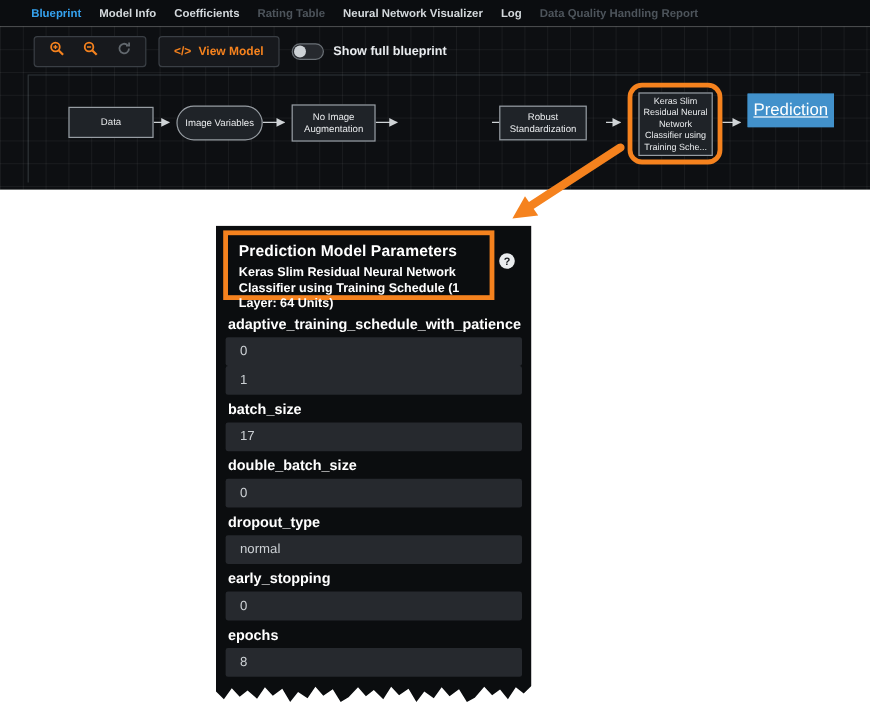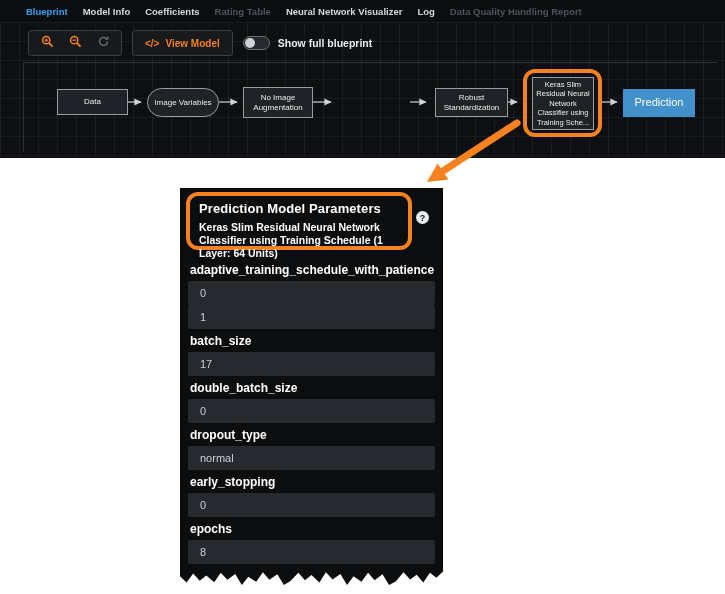--- a/index.html
+++ b/index.html
@@ -43,42 +43,42 @@
   .toggle-label { color:#e8ebee; font-size:10.5px; font-weight:bold; }
 
   
   .node { position:absolute; background:#1f2328; border:1px solid #979da3; color:#e9ebed;
           display:flex; align-items:center; justify-content:center; text-align:center;
           font-size:8px; line-height:1.25; padding:2px 3px; cursor:pointer; }
   .n-data       { left:57px;  top:67px; width:71px; height:26px; }
   .n-imgvars    { left:147px; top:66px; width:72px; height:29px; border-radius:15px; }
   .n-noaug      { left:243px; top:65px; width:70px; height:31px; }
   .n-pretrained { left:337px; top:55px; width:73px; height:53px; }
-  .n-robust     { left:435px; top:66px; width:73px; height:29px; }
+  .n-robust     { left:416px; top:66px; width:73px; height:29px; }
   .n-keras      { left:532px; top:55px; width:62px; height:53px; font-size:7.5px; }
-  .n-pred       { left:623px; top:67px; width:72px; height:28px;
-                  background:#4291cb; border:1px solid #4291cb; color:#fff; font-size:11px; }
+  .n-pred       { left:623px; top:56px; width:72px; height:28px;
+                  background:#4291cb; border:1px solid #4291cb; color:#fff; font-size:14px;text-decoration:underline; }
   .node-ring { position:absolute; left:523px; top:47px; width:79px; height:68px;
                border:4px solid #f5821e; border-radius:12px; pointer-events:none; }
   .connectors { position:absolute; left:0; top:0; width:725px; height:136px; pointer-events:none; }
 
   
   .callout { position:absolute; left:0; top:0; width:725px; height:594px; pointer-events:none; z-index:5; }
 
   
   .panel { position:absolute; left:180px; top:188px; width:263px; height:397px;
            background:#0b0d0f; z-index:4;
            clip-path:polygon(0 0,100% 0,100% 96.6%,97.5% 98.2%,95% 96.9%,92.5% 99.4%,90% 97.4%,
              87.5% 98.6%,85% 96.8%,82% 99.1%,79.5% 100%,77% 97.3%,74% 98.8%,71.5% 96.9%,
              69% 99.2%,66% 97.8%,63.5% 100%,61% 97.2%,58% 98.6%,55.5% 96.8%,53% 99.4%,
              50% 97.5%,47.5% 98.8%,45% 96.9%,42% 99%,39.5% 100%,37% 97.3%,34% 98.7%,
              31.5% 96.8%,29% 99.2%,26% 97.9%,23.5% 100%,21% 97.2%,18% 98.7%,15.5% 96.9%,
              13% 99.3%,10% 97.6%,7.5% 98.9%,5% 97.1%,2.5% 99.4%,0 97.8%); }
   .header-ring { position:absolute; left:6px; top:4px; width:226px; height:58px;
-                 border:4px solid #f5821e; border-radius:12px; padding:5px 9px; }
+                 border:4px solid #f5821e; border-radius:0; padding:5px 9px; }
   .panel-title { color:#ffffff; font-size:13px; font-weight:bold; letter-spacing:0.1px; }
   .panel-subtitle { margin-top:5px; color:#ffffff; font-size:10.5px; font-weight:bold; line-height:1.25; }
   .info-icon { position:absolute; left:236px; top:23px; width:13px; height:13px; border-radius:50%;
                background:#e9ebed; color:#17191d; font-size:9px; font-weight:bold;
                display:flex; align-items:center; justify-content:center; cursor:pointer; }
   .params { position:absolute; left:8px; top:70px; width:247px; }
   .param-label { color:#ffffff; font-size:12px; font-weight:bold; margin:5px 2px 4px; }
   .param-input { height:24px; background:#26292e; border-radius:2px; color:#ccd0d4;
                  font-size:11px; line-height:24px; padding-left:12px; cursor:text; }
 </style>

